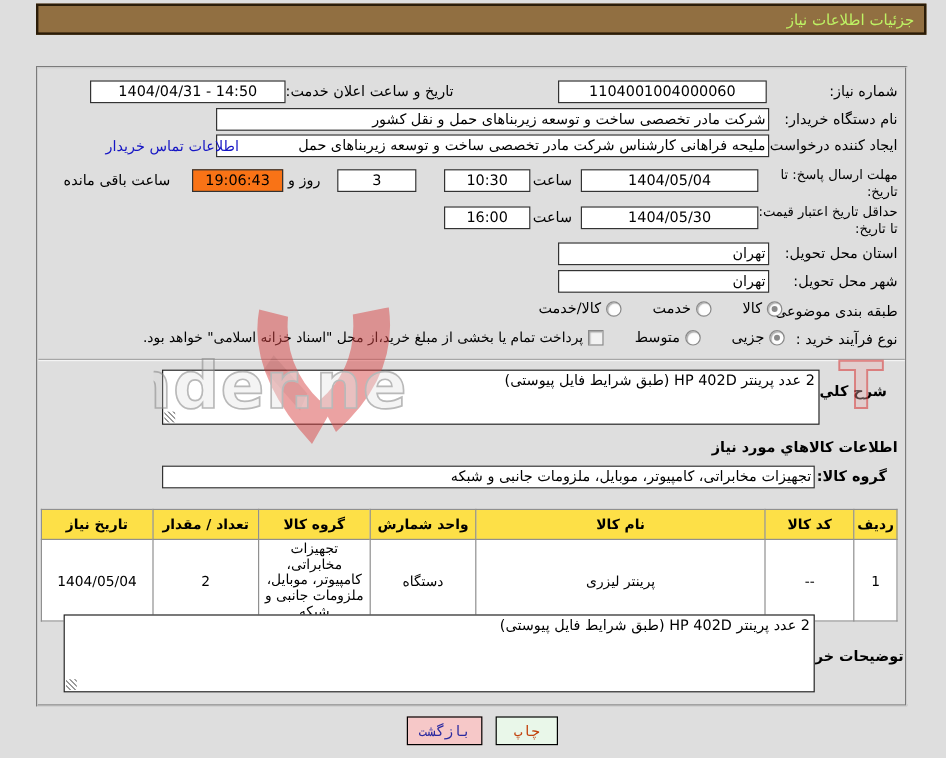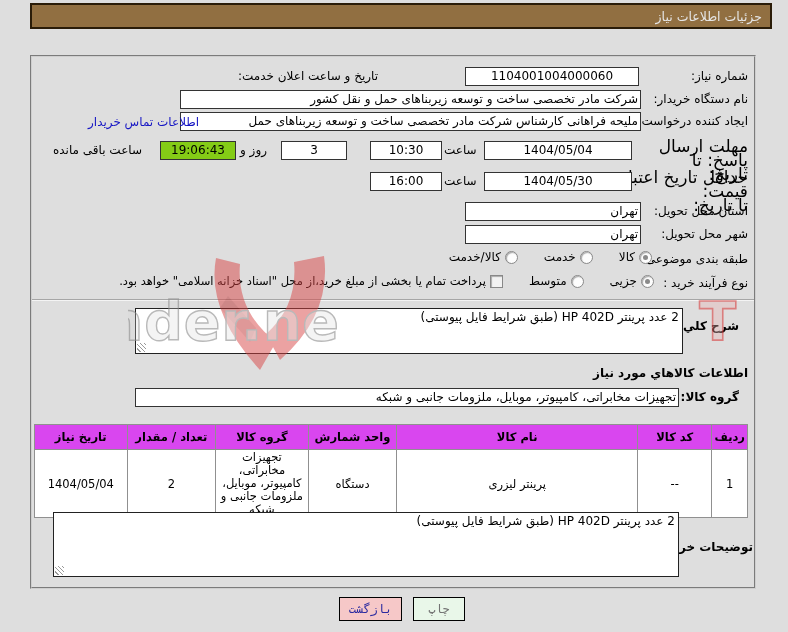--- a/index.html
+++ b/index.html
@@ -5,39 +5,39 @@
   html,body{margin:0;padding:0;}
   body{
     width:788px;height:632px;position:relative;overflow:hidden;
     background:#dedede;
     font-family:"DejaVu Sans","Liberation Sans",sans-serif;
     font-size:12px;color:#000;direction:rtl;
   }
   
   .titlebar{
     position:absolute;left:30px;top:3px;width:722px;height:22px;
-    background:#916f41;border:2px solid #2a1c08;color:#e5e5e5;
+    background:#916f41;border:2px solid #2a1c08;color:#bef264;
     display:flex;align-items:center;justify-content:flex-start;
     padding:0 8px;font-size:12.5px;
   }
   
   .panel{
     position:absolute;left:30px;top:55px;width:722px;height:530px;
     background:#dedede;border:2px groove #cfcfcf;
   }
   .lbl{position:absolute;white-space:nowrap;line-height:15px;}
-  .lbl2{position:absolute;text-align:right;line-height:14px;font-size:17px;}
+  .lbl2{position:absolute;text-align:right;line-height:14px;font-size:11px;}
   .box{
     position:absolute;height:17px;background:#fff;border:1px solid #333;
     display:flex;align-items:center;overflow:hidden;
     font-size:12px;line-height:17px;
   }
   .box.center{justify-content:center;}
   .box.rt{justify-content:flex-start;padding-right:2px;}
-  .box.yellow{background:#84cc16;}
+  .box.yellow{background:#f97316;}
   .link{position:absolute;color:#1515c4;white-space:nowrap;cursor:pointer;}
   
   .optrow{position:absolute;display:flex;align-items:center;}
   .radio{
     width:11px;height:11px;border-radius:50%;background:#fdfdfd;
     border:1px solid #888;box-shadow:inset 1px 1px 1px #aaa;
     margin-left:4px;flex:0 0 auto;position:relative;
   }
   .radio.on::after{
     content:"";position:absolute;left:3px;top:3px;width:5px;height:5px;
@@ -63,35 +63,35 @@
     cursor:sw-resize;
   }
   .bold{font-weight:bold;}
   
   table.goods{
     position:absolute;left:2px;top:367px;width:714px;
     border-collapse:collapse;background:#fff;border:1px solid #808080;
     font-size:11.5px;
   }
   table.goods th{
-    background:#d946ef;border:1px solid #909090;font-weight:bold;
+    background:#fde047;border:1px solid #909090;font-weight:bold;
     height:22px;padding:1px 2px;font-size:11.5px;
   }
   table.goods td{
     border:1px solid #909090;text-align:center;vertical-align:middle;
     height:58px;padding:1px 2px;background:#fff;font-size:11.5px;
   }
   td.small{font-size:11px;line-height:13px;}
   
   .btn{
     position:absolute;top:597px;height:22px;border:1px solid #000;
     display:flex;align-items:center;justify-content:center;
     font-size:12px;cursor:pointer;font-family:Liberation Mono, monospace;
   }
-  .btn.print{left:413px;width:50px;background:#e9f7e9;color:#737373;}
+  .btn.print{left:413px;width:50px;background:#e9f7e9;color:#c2410c;}
   .btn.back{left:339px;width:61px;background:#f6c8c8;color:#2a2aa0;}
   
   .watermark{
     position:absolute;left:128px;top:256px;width:660px;height:122px;
     pointer-events:none;z-index:60;opacity:.62;
   }
 </style>
 </head>
 <body>
 
@@ -99,20 +99,23 @@
   <span>جزئیات اطلاعات نیاز</span>
 </div>
 
 <div class="panel">
 
   <div class="lbl" style="top:12px;right:6px;">شماره نیاز:</div>
   <div class="box center" style="top:10px;left:433px;width:172px;">
     <span dir="ltr">1104001004000060</span>
   </div>
   <div class="lbl" style="top:12px;left:206px;">تاریخ و ساعت اعلان خدمت:</div>
+  <div class="box center" style="top:10px;left:43px;width:161px;">
+    <span dir="ltr">1404/04/31 - 14:50</span>
+  </div>
 
   <div class="lbl" style="top:35px;right:6px;">نام دستگاه خریدار:</div>
   <div class="box rt" style="top:33px;left:148px;width:457px;">
     <span>شرکت مادر تخصصی ساخت و توسعه زیربناهای حمل و نقل کشور</span>
   </div>
 
   <div class="lbl" style="top:57px;right:6px;">ایجاد کننده درخواست:</div>
   <div class="box rt" style="top:55px;left:148px;width:457px;">
     <span>ملیحه فراهانی کارشناس شرکت مادر تخصصی ساخت و توسعه زیربناهای حمل</span>
   </div>

